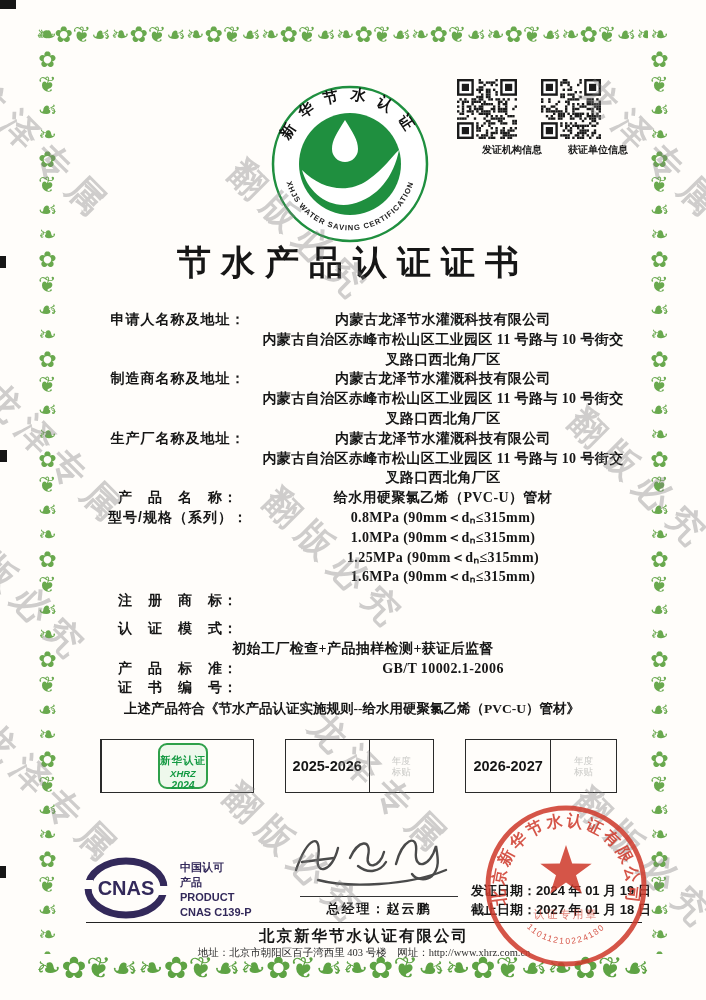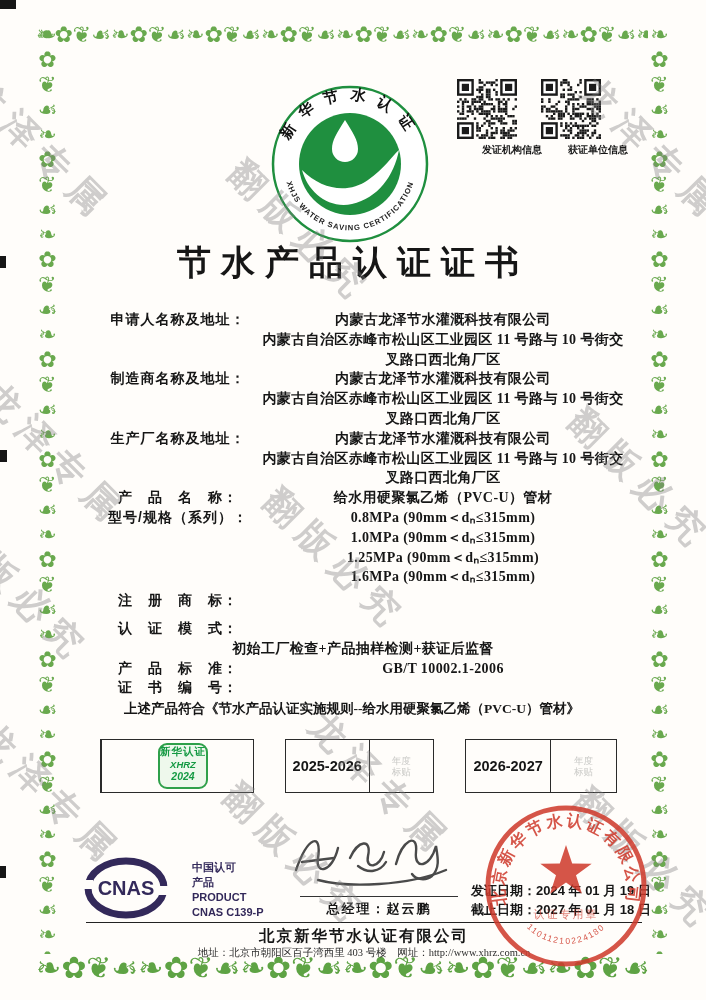--- a/index.html
+++ b/index.html
@@ -36,29 +36,29 @@
   #statement{position:absolute;left:98px;top:700px;width:530px;font-size:13.5px;line-height:18px;font-weight:700;}
   #statement .s1{text-indent:26px;}
   #statement .s2{font-family:"Liberation Sans",sans-serif;font-size:12.8px;}
   
   .ybox{position:absolute;top:739px;height:52px;border:1.5px solid #2a2a2a;display:flex;background:#fffdfa;}
   #yb0{left:100px;width:152px;} #yb1{left:285px;width:147px;} #yb2{left:465px;width:150px;}
   .ycell{flex:1.3;display:flex;align-items:center;justify-content:center;font-size:14.5px;font-weight:700;
          font-family:"Liberation Sans",sans-serif;}
   .scell{flex:1;border-left:1.5px solid #2a2a2a;display:flex;align-items:center;justify-content:center;}
   .sticker{width:50px;height:46px;border:2px solid #2fa04a;border-radius:9px;background:#eef8ec;
-           text-align:center;font-family:"Liberation Sans",sans-serif;color:#159a43;padding-top:0;box-sizing:border-box;margin-left:11px;}
+           text-align:center;font-family:"Liberation Sans",sans-serif;color:#159a43;padding-top:9px;box-sizing:border-box;margin-left:11px;}
   .sticker .l1{font-size:10.5px;font-weight:700;letter-spacing:1px;}
   .sticker .l2{font-size:9.5px;font-weight:700;font-style:italic;}
   .sticker .l3{font-size:10.5px;font-weight:700;font-style:italic;}
   .ph{color:#c9c9c6;font-size:9.5px;line-height:11px;text-align:center;font-family:"Liberation Sans",sans-serif;}
   
   #cnas{position:absolute;left:84px;top:856px;}
   #cnas-text{position:absolute;left:180px;top:860px;font-family:"Liberation Sans",sans-serif;font-size:11px;
-             font-weight:700;line-height:15px;color:#33295a;margin-left:12px;}
+             font-weight:700;line-height:15px;color:#33295a;}
   #signature{position:absolute;left:288px;top:818px;}
   #manager{position:absolute;left:300px;top:896px;width:158px;border-top:1.2px solid #333;text-align:center;
            padding-top:3px;font-size:13px;font-weight:700;letter-spacing:2px;}
   #dates{position:absolute;left:471px;top:882px;font-size:13px;font-weight:700;line-height:18.5px;
          font-family:"Liberation Sans",sans-serif;text-align:right;}
   #divider{position:absolute;left:86px;top:922px;width:556px;border-top:1.5px solid #222;}
   #company{position:absolute;left:86px;top:926px;width:556px;text-align:center;font-size:15.5px;font-weight:700;
            letter-spacing:2px;font-family:"Liberation Sans",sans-serif;}
   #address{position:absolute;left:86px;top:946px;width:556px;text-align:center;font-size:10.5px;color:#2c2c2c;}
   #stamp{position:absolute;left:478px;top:798px;opacity:.86;z-index:10;}

